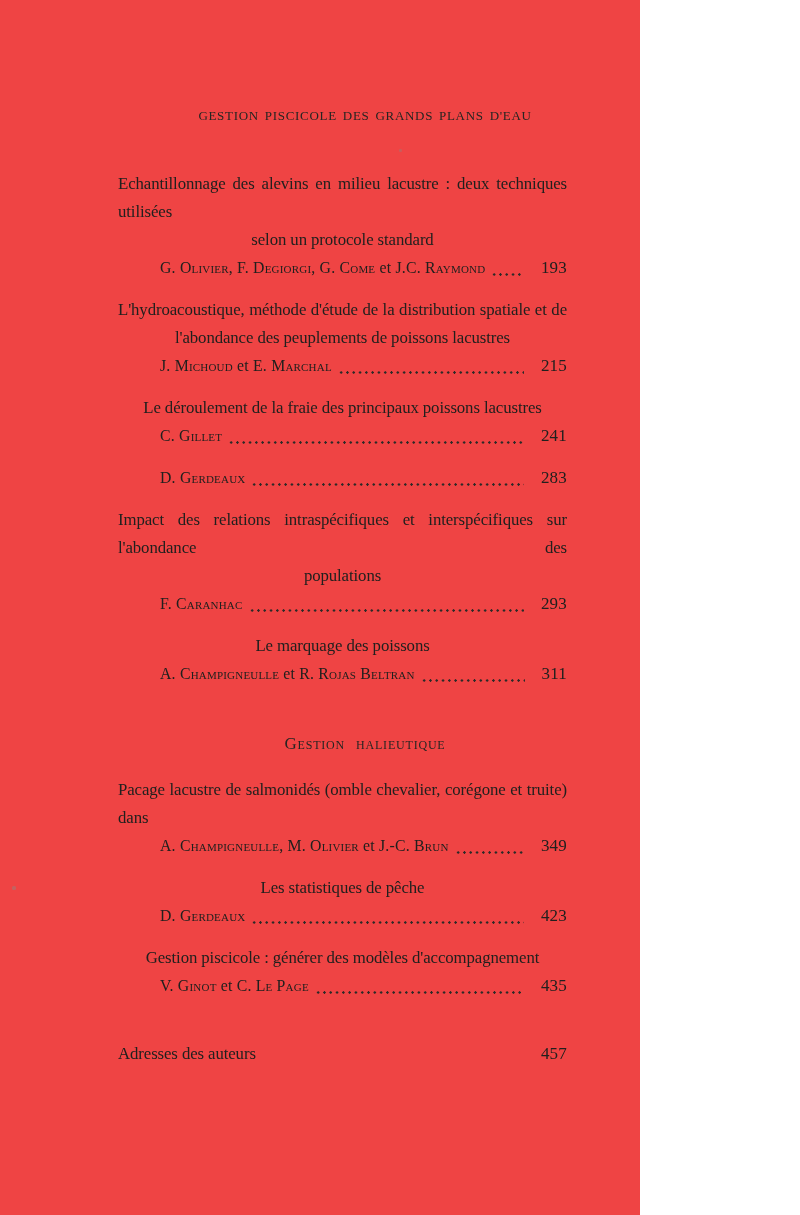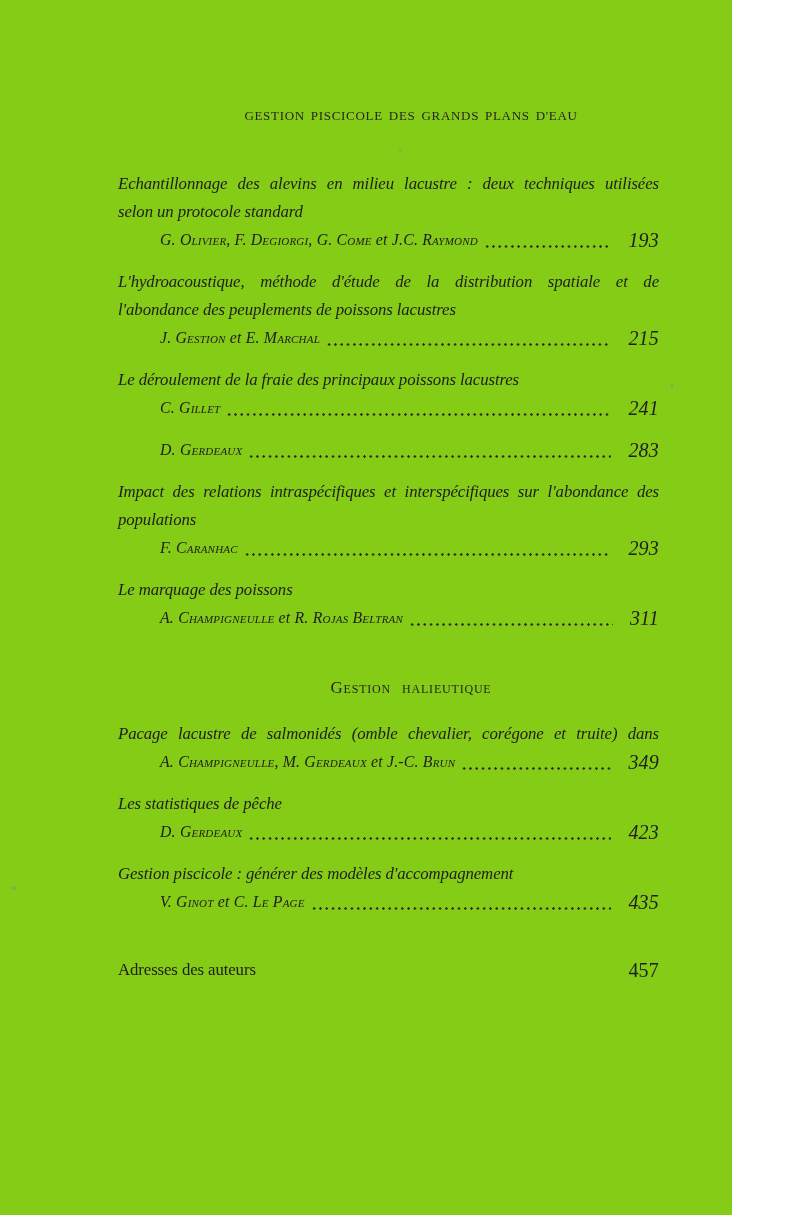--- a/index.html
+++ b/index.html
@@ -1,21 +1,21 @@
 <!DOCTYPE html>
 <html lang="fr"><head>
 <meta charset="utf-8">
 <title>Table des matières</title>
 <style>
   html, body { margin: 0; padding: 0; background: #ffffff; }
   .page {
     position: relative;
-    width: 732px;
+    width: 640px;
     height: 1215px;
-    background: #84cc16;
+    background: #ef4444;
     overflow: hidden;
     font-family: "Liberation Serif", "DejaVu Serif", serif;
     color: #21201e;
   }
   .content {
     position: absolute;
     left: 118px;
     right: 73px;
     top: 0;
   }
@@ -25,26 +25,25 @@
     font-size: 13px;
     line-height: 16px;
     letter-spacing: 0.7px;
     word-spacing: 2px;
     color: #262522;
   }
   .entry {
     font-size: 16.8px;
     line-height: 28px;
     letter-spacing: -0.1px;
-    font-style: italic;
   }
   .first-entry { margin-top: 46px; }
   .mt { margin-top: 14px; }
   .after-heading { margin-top: 21px; }
-  .title-line { text-align: left; white-space: normal; }
+  .title-line { text-align: center; white-space: normal; }
   .title-line.stretch {
     text-align: justify;
     text-align-last: justify;
   }
   .author-line {
     display: flex;
     align-items: stretch;
     padding-left: 42px;
     line-height: 28px;
   }
@@ -57,21 +56,21 @@
   .et { font-variant: normal; }
   .leader {
     flex: 1 1 auto;
     margin-left: 5px;
     margin-right: 1px;
     background-image: radial-gradient(circle, #2b2a27 1.05px, rgba(0,0,0,0) 1.4px);
     background-size: 6.3px 3px;
     background-repeat: repeat-x;
     background-position: left 1px bottom 6.5px;
   }
-  .pagenum { font-size: 20px; letter-spacing: 0.2px; margin-left: 16px; }
+  .pagenum { font-size: 17px; letter-spacing: 0.2px; margin-left: 16px; }
   .section-heading {
     margin: 45px -118px 0 -73px;
     text-align: center;
     font-variant: small-caps;
     font-size: 17px;
     line-height: 22px;
     letter-spacing: 0.8px;
     word-spacing: 6px;
     color: #262522;
   }
@@ -111,21 +110,21 @@
         <span class="authors"><span class="sc">G. Olivier, F. Degiorgi, G. Come</span><span class="et"> et </span><span class="sc">J.C. Raymond</span></span>
         <span class="leader"></span>
         <span class="pagenum">193</span>
       </div>
     </div>
 
     <div class="entry mt">
       <div class="title-line stretch">L'hydroacoustique, méthode d'étude de la distribution spatiale et de</div>
       <div class="title-line">l'abondance des peuplements de poissons lacustres</div>
       <div class="author-line">
-        <span class="authors"><span class="sc">J. Gestion</span><span class="et"> et </span><span class="sc">E. Marchal</span></span>
+        <span class="authors"><span class="sc">J. Michoud</span><span class="et"> et </span><span class="sc">E. Marchal</span></span>
         <span class="leader"></span>
         <span class="pagenum">215</span>
       </div>
     </div>
 
     <div class="entry mt">
       <div class="title-line">Le déroulement de la fraie des principaux poissons lacustres</div>
       <div class="author-line">
         <span class="authors"><span class="sc">C. Gillet</span></span>
         <span class="leader"></span>
@@ -158,21 +157,21 @@
         <span class="leader"></span>
         <span class="pagenum">311</span>
       </div>
     </div>
 
     <div class="section-heading">Gestion halieutique</div>
 
     <div class="entry after-heading">
       <div class="title-line stretch">Pacage lacustre de salmonidés (omble chevalier, corégone et truite) dans</div>
       <div class="author-line">
-        <span class="authors"><span class="sc">A. Champigneulle, M. Gerdeaux</span><span class="et"> et </span><span class="sc">J.-C. Brun</span></span>
+        <span class="authors"><span class="sc">A. Champigneulle, M. Olivier</span><span class="et"> et </span><span class="sc">J.-C. Brun</span></span>
         <span class="leader"></span>
         <span class="pagenum">349</span>
       </div>
     </div>
 
     <div class="entry mt">
       <div class="title-line">Les statistiques de pêche</div>
       <div class="author-line">
         <span class="authors"><span class="sc">D. Gerdeaux</span></span>
         <span class="leader"></span>

